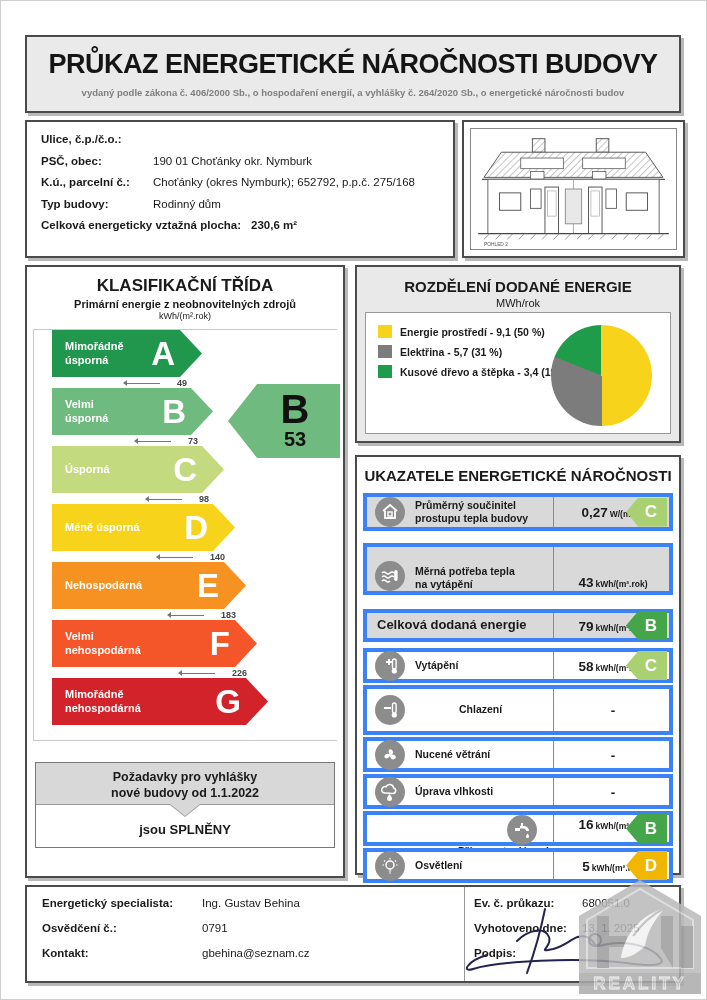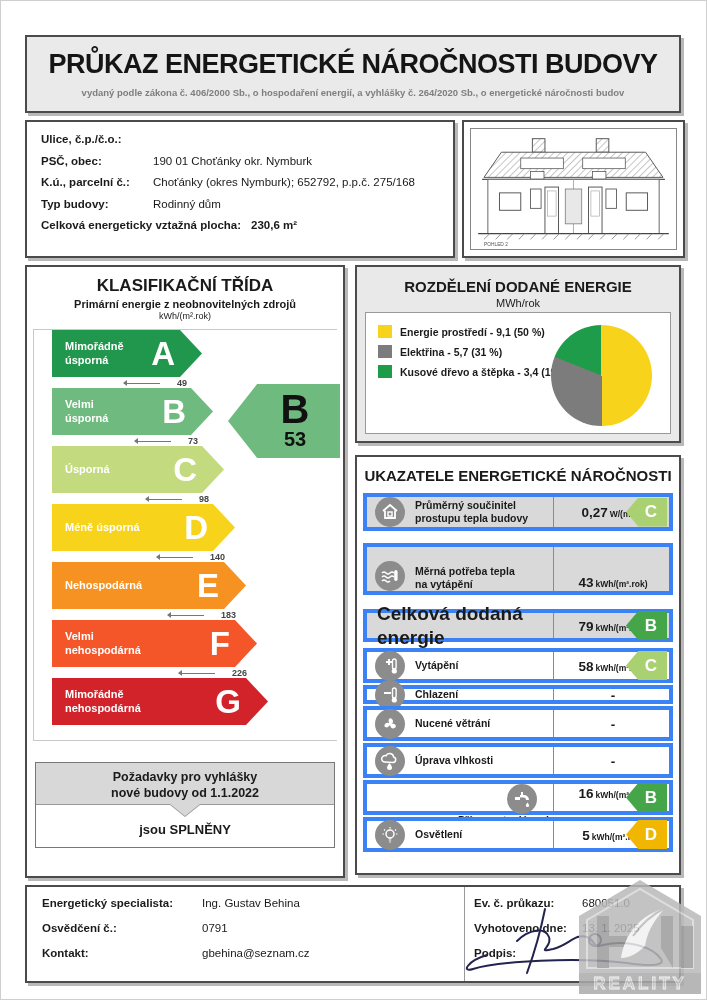--- a/index.html
+++ b/index.html
@@ -66,21 +66,21 @@
   .pie{position:absolute;right:18px;top:12px;width:101px;height:101px;border-radius:50%;}
   
   .ind-panel{left:355px;top:455px;width:326px;height:420px;}
   .ind-title{font-size:15px;font-weight:bold;text-align:center;margin-top:10px;}
   .ind-rows{position:absolute;left:6px;right:6px;top:36px;}
   .ind-row{position:relative;border:4px solid #3b82f6;background:#fff;display:flex;align-items:center;box-sizing:border-box;}
   .ind-row.shaded{background:#d9d9d9;}
   .ind-row .divider{position:absolute;left:186px;top:0;bottom:0;width:1px;background:#8a8a8a;}
   .icon-circle{width:30px;height:30px;border-radius:50%;background:#8c8c8c;margin-left:8px;flex:none;display:flex;align-items:center;justify-content:center;}
   .ind-label{font-size:10.5px;font-weight:bold;line-height:1.25;margin-left:10px;white-space:pre-line;width:130px;}
-  .ind-label.big{font-size:19px;width:165px;}
+  .ind-label.big{font-size:13px;width:165px;}
   .ind-value{position:absolute;left:192px;width:108px;text-align:center;}
   .ind-value .num{font-size:13.5px;font-weight:bold;}
   .ind-value .unit{font-size:8.5px;font-weight:bold;margin-left:2px;}
   .badge{
     position:absolute;right:2px;width:41px;height:29px;top:50%;margin-top:-14.5px;
     clip-path:polygon(0 50%,30% 0,100% 0,100% 100%,30% 100%);
     display:flex;align-items:center;justify-content:center;padding-left:9px;box-sizing:border-box;
     color:#fff;font-size:17px;font-weight:bold;
   }
   
@@ -341,21 +341,21 @@
               <path d="M6 6 h6 M9 3 v6" stroke="#fff" stroke-width="2"></path>
               <rect x="12.5" y="3" width="3.6" height="10" rx="1.8" fill="none" stroke="#fff" stroke-width="1.4"></rect>
               <circle cx="14.3" cy="15" r="2.6" fill="#fff"></circle>
             </svg>
           </div>
           <div class="ind-label">Vytápění</div>
           <div class="divider"></div>
           <div class="ind-value"><span class="num">58</span><span class="unit">kWh/(m².rok)</span></div>
           <div class="badge" style="background: rgb(169, 209, 113);">C</div>
         </div>
-        <div class="ind-row" style="height: 19px; margin-bottom: 2px;">
+        <div class="ind-row" style="height: 50px; margin-bottom: 2px; gap: 44px;">
           <div class="icon-circle">
             <svg width="20" height="20" viewBox="0 0 20 20">
               <path d="M4 8 h7" stroke="#fff" stroke-width="2"></path>
               <rect x="12.5" y="3" width="3.6" height="10" rx="1.8" fill="none" stroke="#fff" stroke-width="1.4"></rect>
               <circle cx="14.3" cy="15" r="2.6" fill="#fff"></circle>
             </svg>
           </div>
           <div class="ind-label">Chlazení</div>
           <div class="divider"></div>
           <div class="ind-value"><span class="num">-</span></div>

